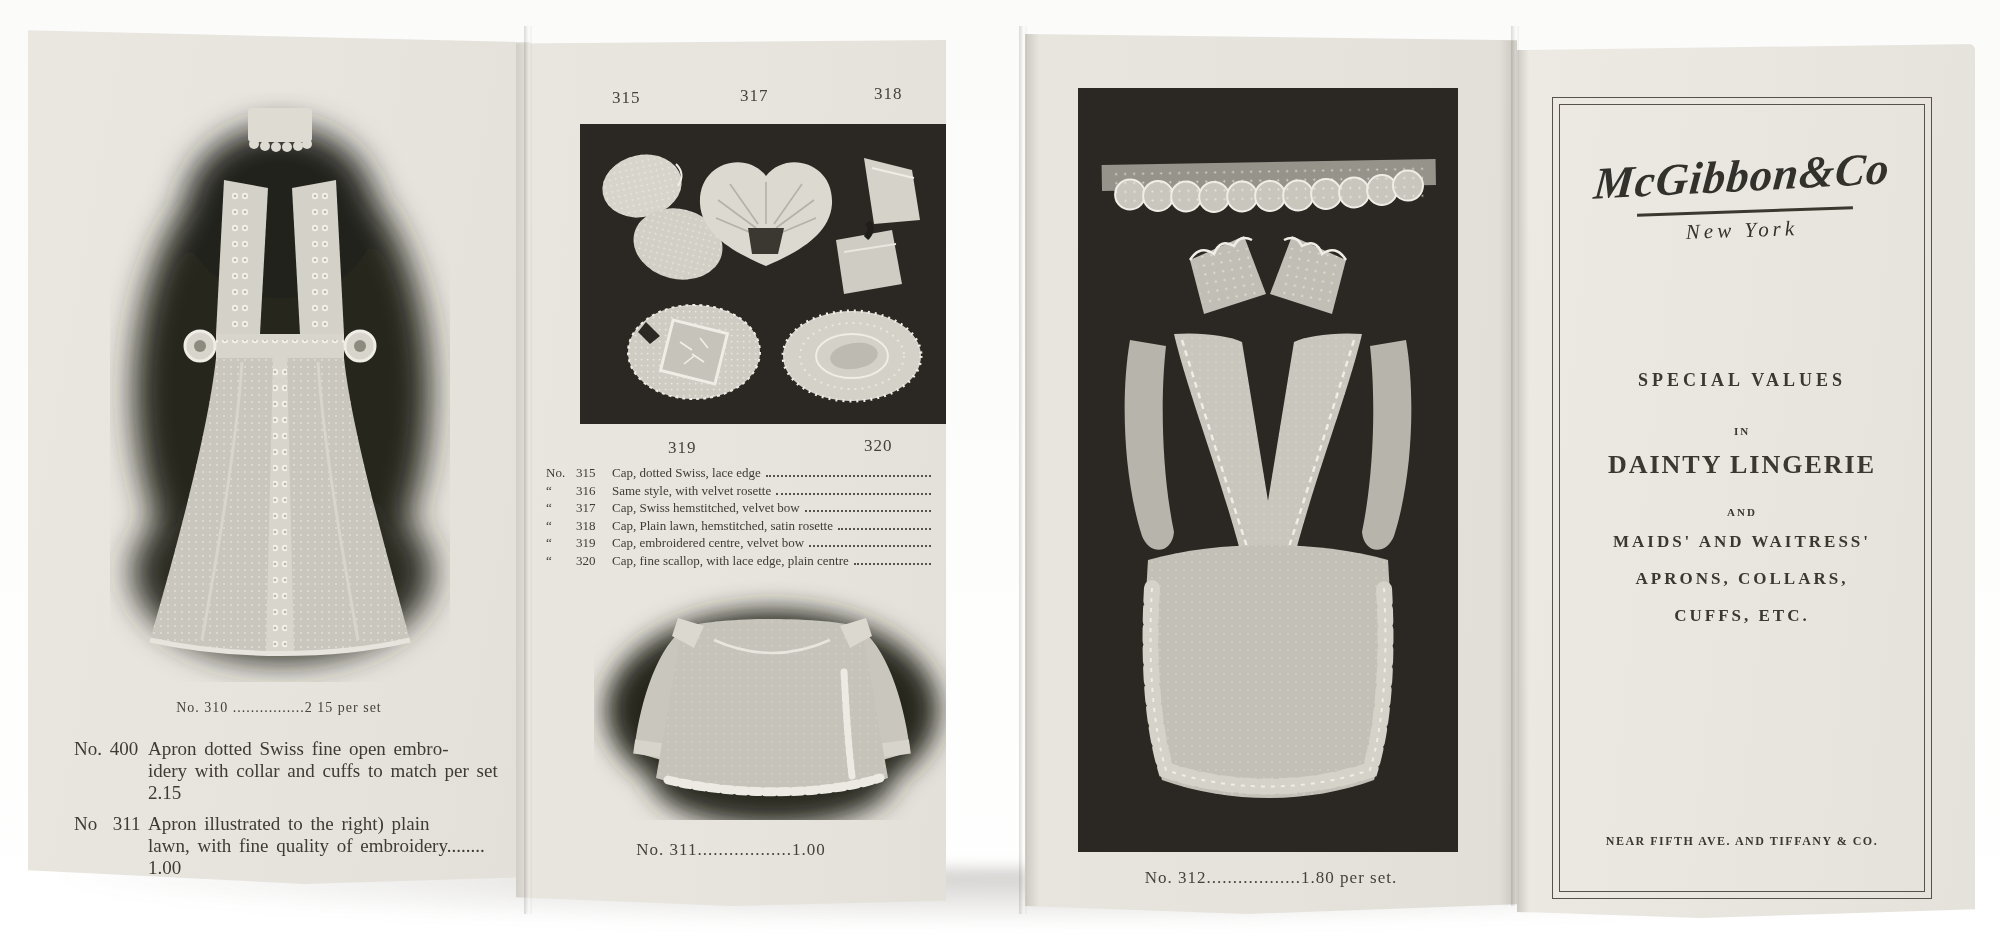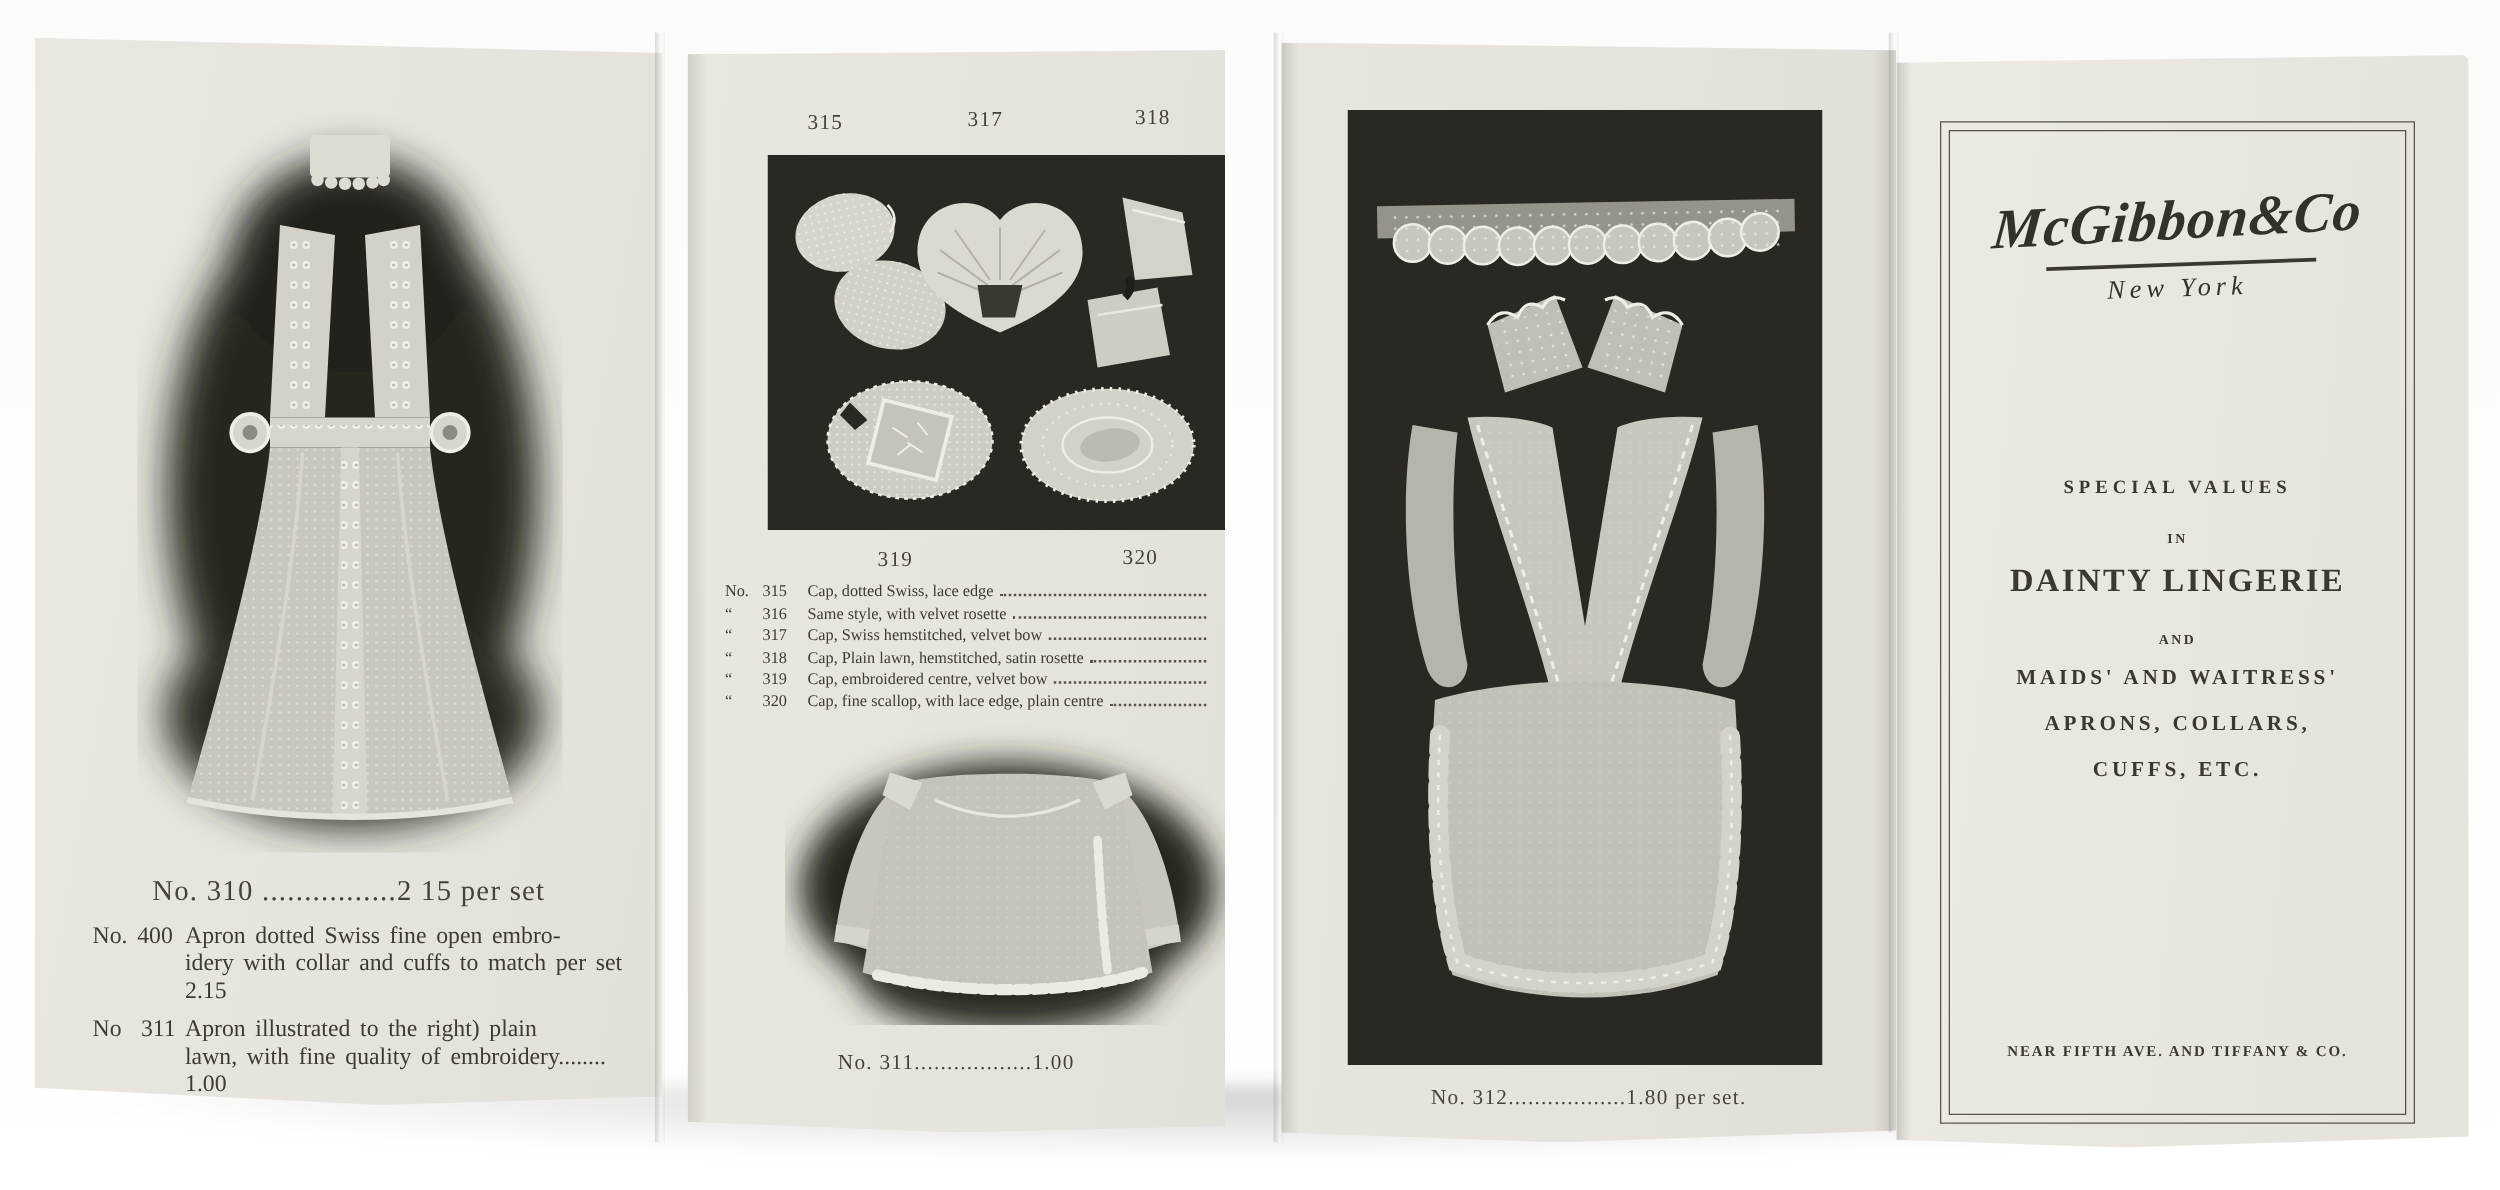--- a/index.html
+++ b/index.html
@@ -7,21 +7,21 @@
   .stage{position:relative;width:2000px;height:952px;overflow:hidden;
          background:linear-gradient(180deg,#fbfbfa 0%,#fdfdfc 55%,#ffffff 100%);}
   .paper-shadow{position:absolute;left:40px;top:868px;width:1920px;height:60px;
          background:radial-gradient(ellipse at 50% 10%,rgba(110,105,95,.30),rgba(110,105,95,0) 70%);
          filter:blur(7px);z-index:0;}
   .panel{position:absolute;z-index:1;}
   .panel1{left:28px;top:26px;width:502px;height:858px;
           background:linear-gradient(100deg,#eae7e1 0%,#e7e4de 55%,#e3e0d9 100%);
           border-radius:4px 0 10px 6px;
           clip-path:polygon(0% .5%,100% 1.9%,100% 99.2%,55% 100%,0% 98.4%);}
-  .panel2{left:550px;top:40px;width:430px;height:866px;
+  .panel2{left:516px;top:40px;width:430px;height:866px;
           background:linear-gradient(95deg,#e9e6e0 0%,#e7e4dd 60%,#e3e0d9 100%);
           clip-path:polygon(0% .4%,100% 0%,100% 99.4%,50% 100%,0% 99%);}
   .panel2::before{content:"";position:absolute;left:0;top:0;bottom:0;width:16px;
           background:linear-gradient(90deg,rgba(90,85,75,.16),rgba(90,85,75,0));}
   .panel3{left:1025px;top:34px;width:492px;height:880px;
           background:linear-gradient(93deg,#e8e5df 0%,#e6e3dc 55%,#e1ded7 100%);
           clip-path:polygon(0% 0%,100% .7%,100% 98.9%,45% 100%,0% 99.1%);}
   .panel3::before{content:"";position:absolute;left:0;top:0;bottom:0;width:14px;
           background:linear-gradient(90deg,rgba(90,85,75,.20),rgba(90,85,75,0));}
   .panel3::after{content:"";position:absolute;right:0;top:0;bottom:0;width:18px;
@@ -29,21 +29,21 @@
   .panel4{left:1517px;top:44px;width:458px;height:874px;
           background:linear-gradient(96deg,#edeae4 0%,#e9e6e0 50%,#e5e2db 100%);
           border-radius:0 6px 8px 0;
           clip-path:polygon(0% .7%,100% 0%,100% 99%,40% 100%,0% 99.3%);}
   .panel4::before{content:"";position:absolute;left:0;top:0;bottom:0;width:12px;
           background:linear-gradient(90deg,rgba(90,85,75,.22),rgba(90,85,75,0));}
   .fold{position:absolute;z-index:2;width:8px;top:26px;height:888px;
         background:linear-gradient(90deg,rgba(70,66,58,.18),rgba(255,255,255,.25) 60%,rgba(70,66,58,.06));}
   .fold.f1{left:524px;} .fold.f2{left:1019px;} .fold.f3{left:1511px;height:880px;}
   .caption{position:absolute;left:0;right:0;text-align:center;color:#45423a;
-           font-size:23px;letter-spacing:1px;white-space:pre;}
+           font-size:14px;letter-spacing:1px;white-space:pre;}
   
   .entries{position:absolute;left:46px;top:712px;width:446px;color:#3e3b33;}
   .entry{display:flex;margin-bottom:9px;font-size:19px;line-height:22px;word-spacing:3px;}
   .entry-no{flex:0 0 74px;white-space:pre;}
   .entry-text{flex:1;}
   
   .fig-label{position:absolute;font-size:17px;color:#45423a;letter-spacing:1px;}
   .price-list{position:absolute;left:30px;top:424px;width:442px;color:#3e3b33;}
   .price-row{display:flex;align-items:baseline;font-size:13px;line-height:17.5px;}
   .row-mark{flex:0 0 30px;text-align:left;}
@@ -56,21 +56,21 @@
              border:1px solid #56524a;box-shadow:inset 0 0 0 6px transparent;}
   .cover-box .inner{position:absolute;left:6px;top:6px;right:6px;bottom:6px;border:1px solid #56524a;}
   .cover-line{position:absolute;left:0;right:0;text-align:center;color:#3b382f;font-weight:bold;}
   .logo{position:absolute;left:0;right:0;top:52px;text-align:center;color:#33312b;
         font-style:italic;font-weight:bold;font-size:45px;
         transform:rotate(-3deg) skewX(-8deg);letter-spacing:1px;}
   .logo-rule{position:absolute;left:84px;top:112px;width:216px;height:3px;background:#3b382f;
         transform:rotate(-2deg);}
   .logo-city{position:absolute;left:0;right:0;top:120px;text-align:center;color:#33312b;
         font-style:italic;font-size:21px;letter-spacing:4px;transform:rotate(-2deg);}
-  .cl-special{top:284px;font-size:15px;letter-spacing:4px;}
+  .cl-special{top:272px;font-size:18px;letter-spacing:4px;}
   .cl-in{top:327px;font-size:11px;letter-spacing:2px;}
   .cl-dainty{top:352px;font-size:26px;letter-spacing:2px;}
   .cl-and{top:408px;font-size:11px;letter-spacing:2px;}
   .cl-maids{top:434px;font-size:17px;letter-spacing:3px;}
   .cl-aprons{top:471px;font-size:17px;letter-spacing:3px;}
   .cl-cuffs{top:508px;font-size:17px;letter-spacing:3px;}
   .cl-street{top:698px;font-size:27px;letter-spacing:2px;}
   .cl-near{top:736px;font-size:12px;letter-spacing:1.5px;}
   
   .illus{position:absolute;}

